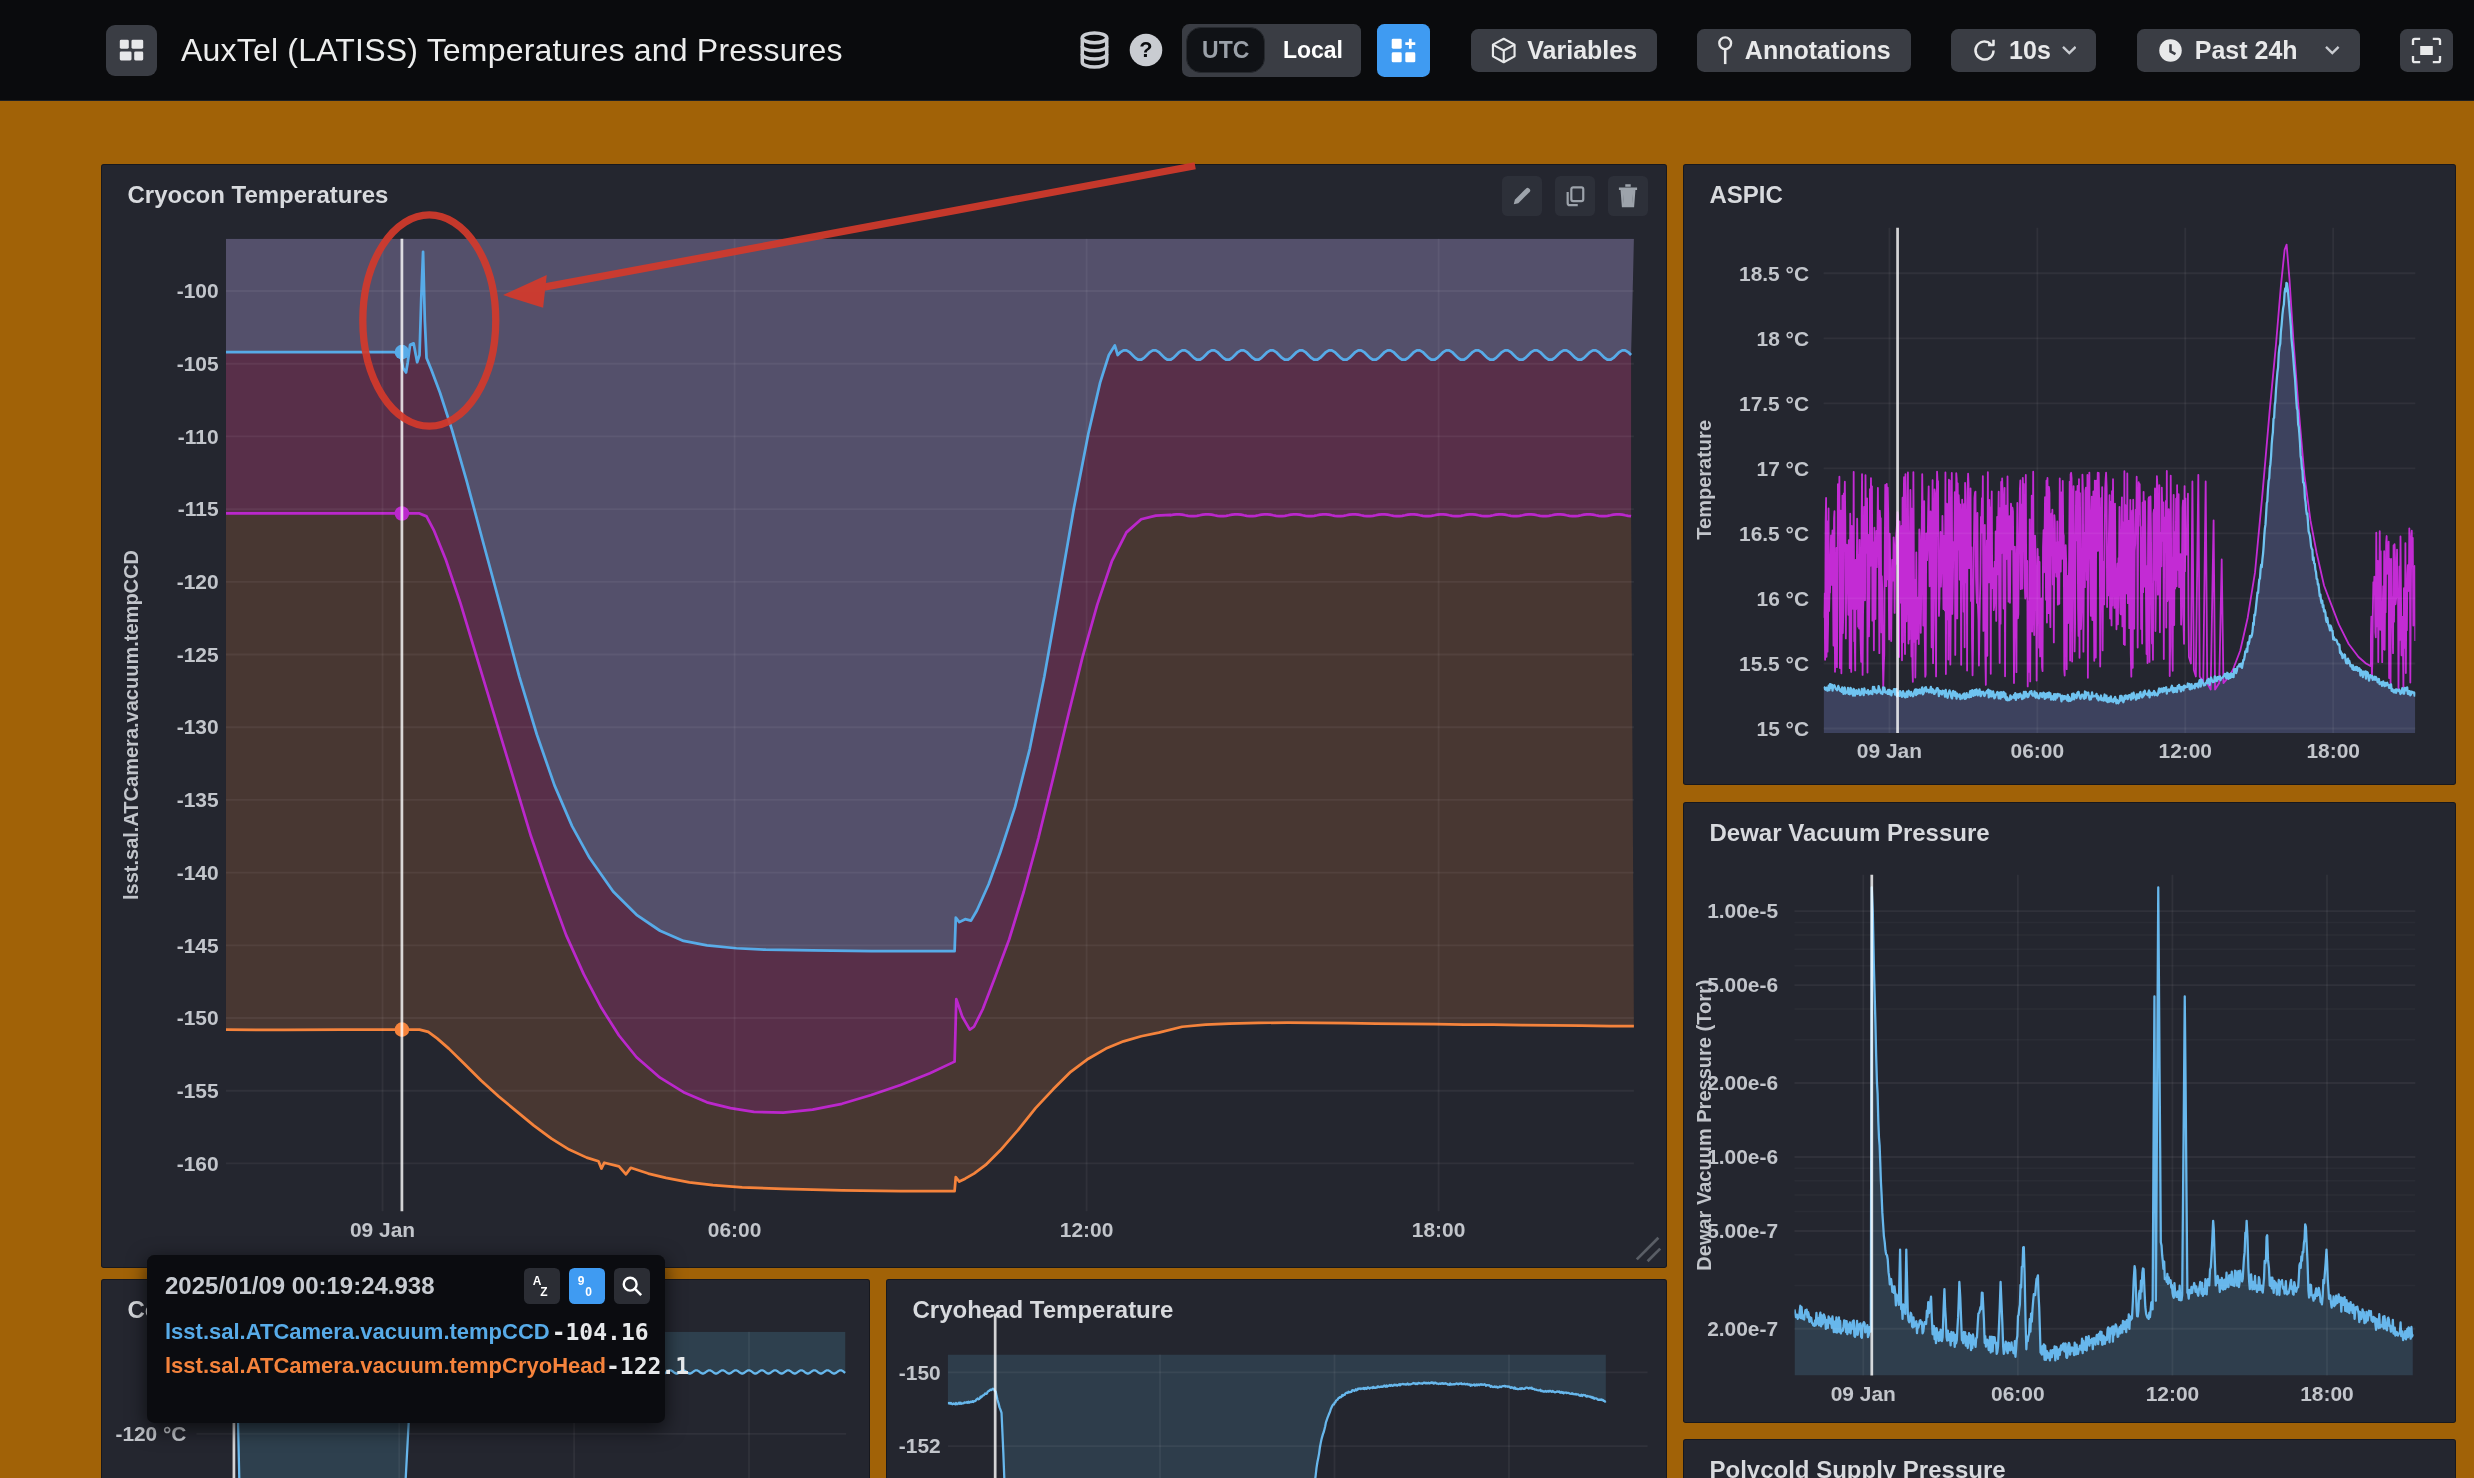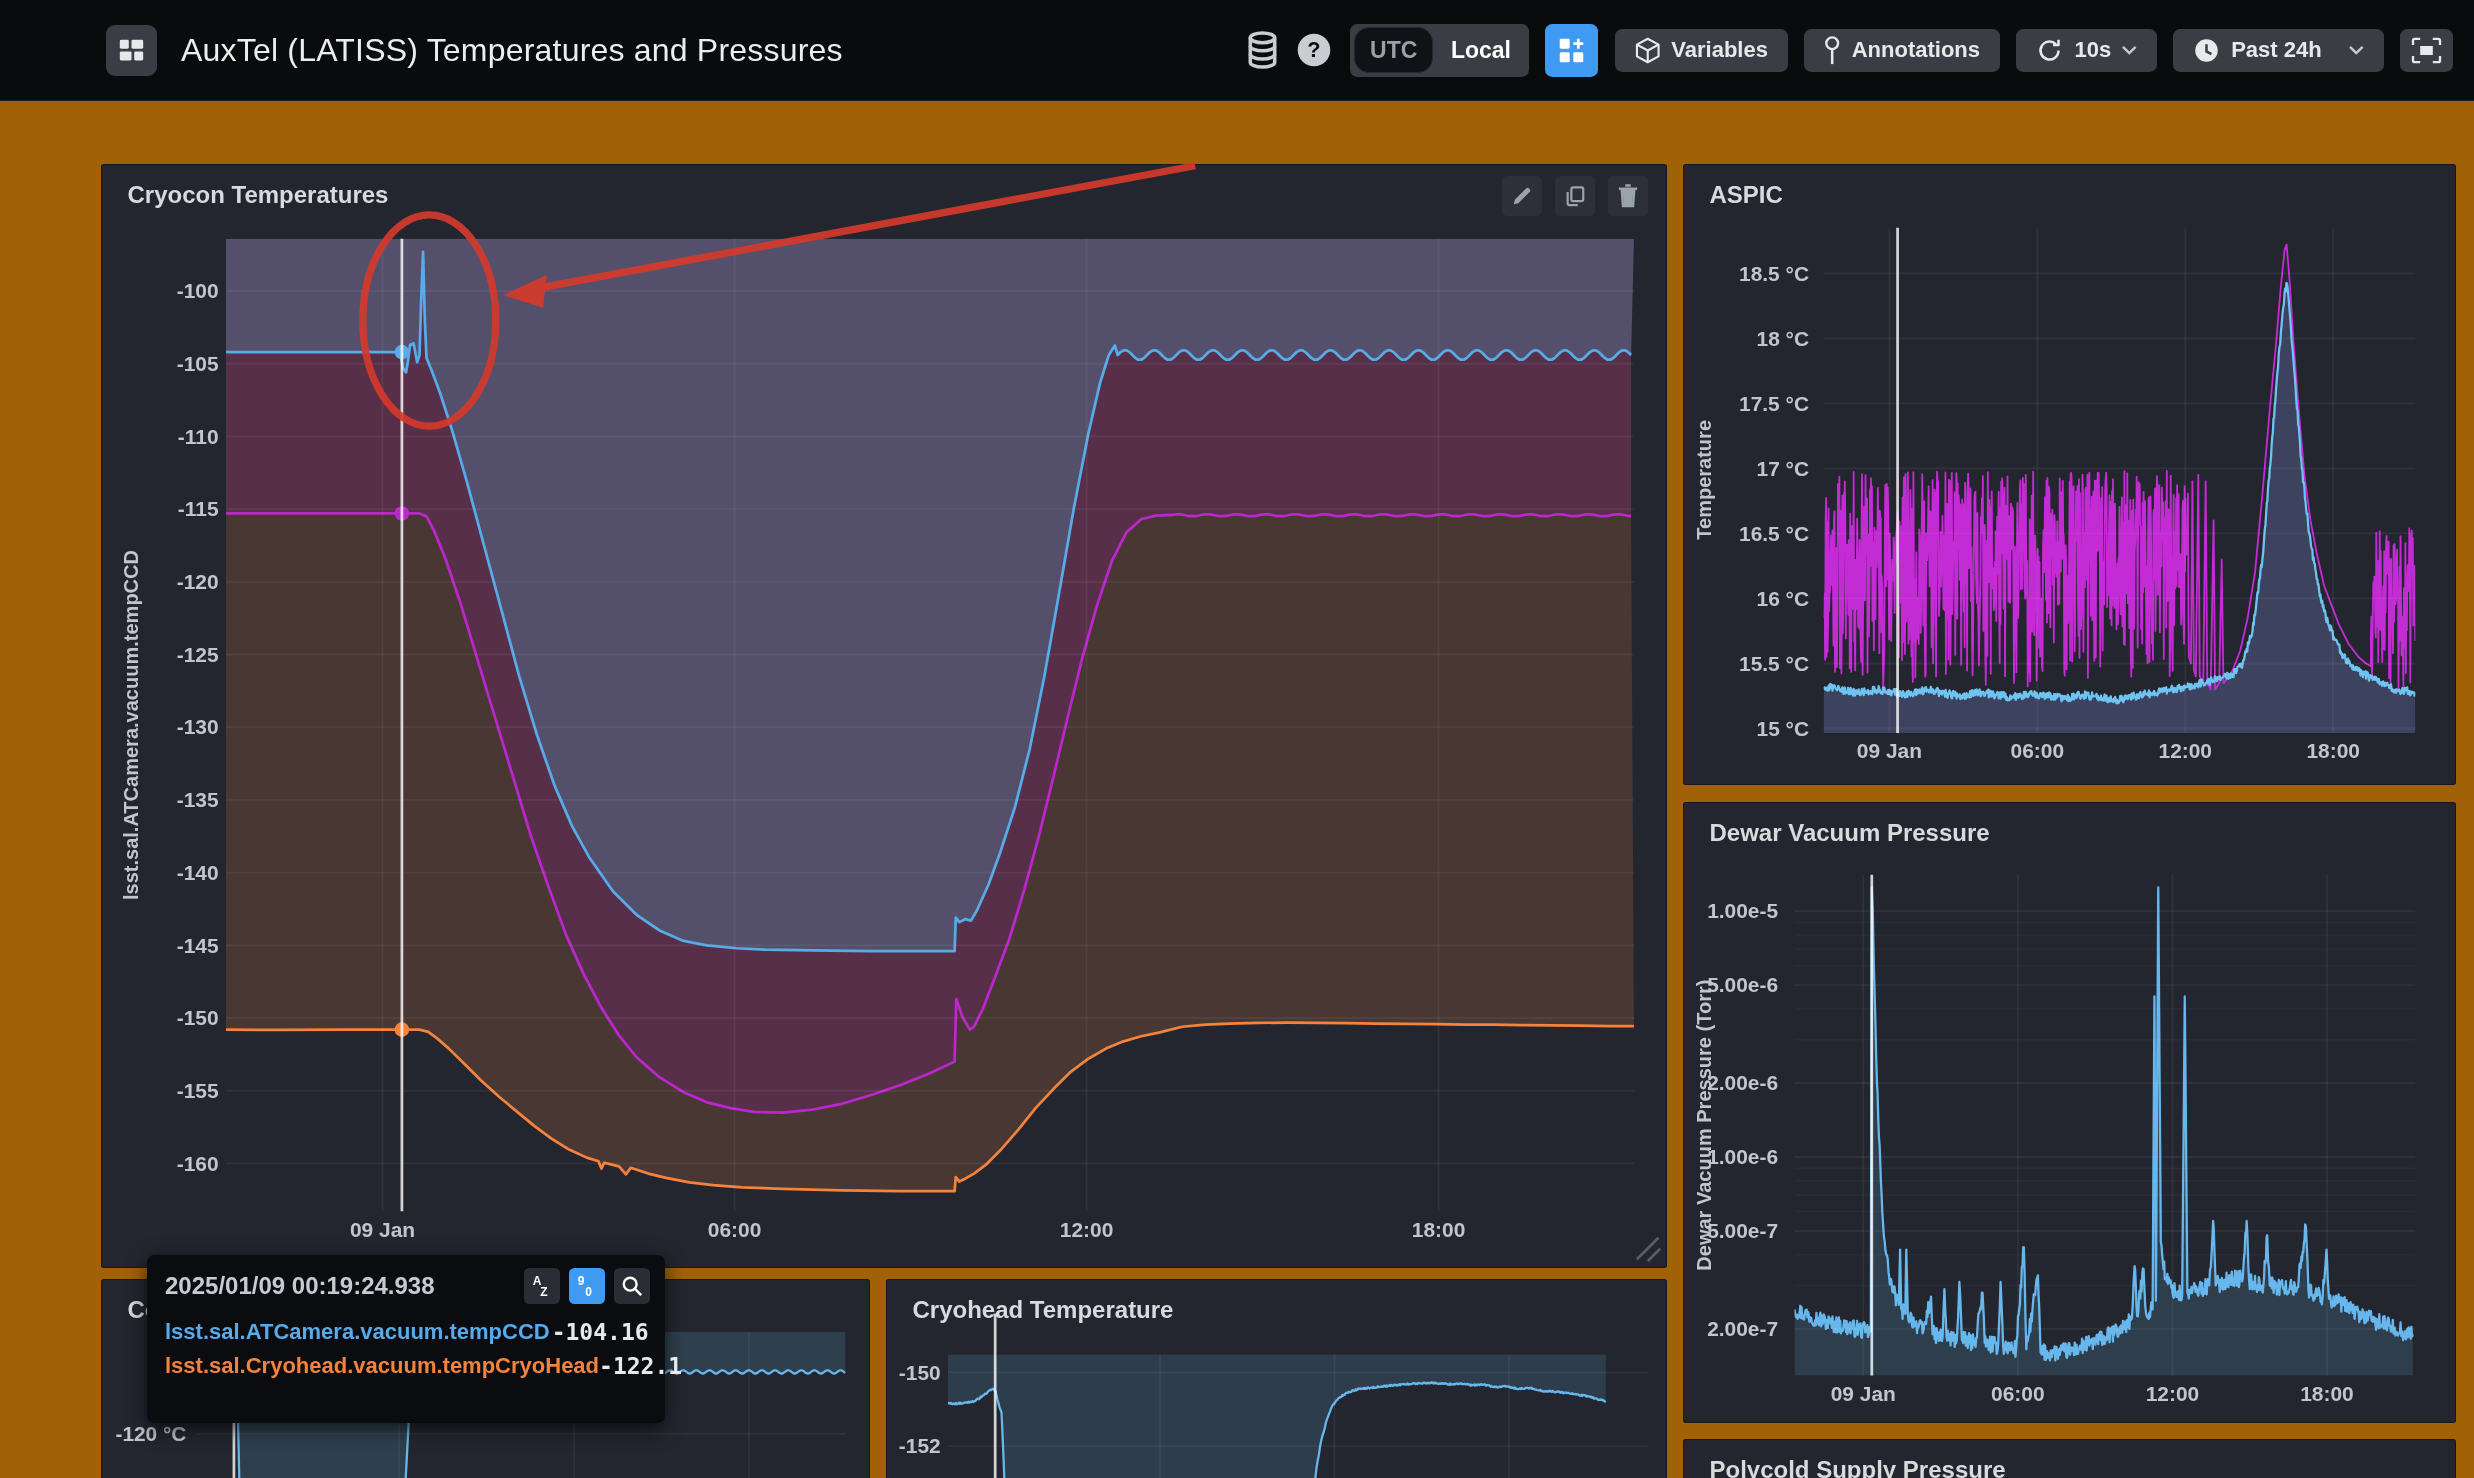--- a/index.html
+++ b/index.html
@@ -6,22 +6,22 @@
   #screen{position:relative;width:2475px;height:1478px;overflow:hidden;background:#a16207;
     font-family:"Liberation Sans",sans-serif;-webkit-font-smoothing:antialiased;}
   
   #nav{position:absolute;left:0;top:0;width:2475px;height:100px;background:#0a0b0d;border-bottom:0.9px solid #1e2024;
     display:flex;align-items:center;}
   .nav-left{display:flex;align-items:center;gap:24px;padding-left:106px;}
   .grid-btn{width:51px;height:51px;border-radius:9px;background:#3a3d44;display:flex;align-items:center;justify-content:center;}
   #nav h1{font-size:32px;font-weight:400;color:#eceded;margin:0;letter-spacing:0.2px;}
   .nav-right{position:absolute;right:22px;top:0;height:100px;display:flex;align-items:center;gap:16.4px;}
   .icon-plain{color:#c9ccd1;display:flex;align-items:center;}
-  .btn{height:43px;border-radius:7.3px;background:#3a3d44;color:#e8e9ea;font-size:22px;font-weight:700;
-    display:flex;align-items:center;gap:11px;padding:0 20px;cursor:pointer;}
+  .btn{height:43px;border-radius:7.3px;background:#3a3d44;color:#e8e9ea;font-size:25px;font-weight:700;
+    display:flex;align-items:center;gap:11px;padding:0 20px;cursor:pointer;margin-left:24px;}
   .seg{height:53px;border-radius:7.3px;background:#3a3d44;display:flex;align-items:center;padding:0;overflow:hidden;}
   .seg .utc{height:44px;margin:4.6px 0 4.6px 4.6px;border-radius:15px;background:#101216;border:0.9px solid #26292e;
     color:#9aa0a8;font-size:23px;font-weight:700;display:flex;align-items:center;padding:0 14.6px;}
   .seg .local{color:#fff;font-size:23px;font-weight:700;padding:0 18px;}
   .blue-btn{width:53px;height:53px;border-radius:7.3px;background:#3f9bf2;display:flex;align-items:center;justify-content:center;}
   
   .panel{position:absolute;background:#24262f;border:0.9px solid rgba(0,0,0,.35);border-radius:2.7px;}
   .p-title{position:absolute;left:25.5px;top:16.4px;font-size:24px;font-weight:700;color:#d8dade;white-space:nowrap;}
   .p-actions{position:absolute;right:18px;top:11px;display:flex;gap:12.8px;}
   .p-actions .act{width:40px;height:40px;border-radius:5.5px;background:#2d3039;display:flex;align-items:center;justify-content:center;color:#9da3ab;}
@@ -410,21 +410,21 @@
             <path d="M15.5 15.5 22 22" stroke="#fff" stroke-width="2.8"></path>
           </svg>
       </span>
     </div>
     <div class="tt-rows">
       <div class="tt-row">
         <span class="tt-name" id="ttn0" style="color: rgb(87, 171, 232);">lsst.sal.ATCamera.vacuum.tempCCD</span>
         <span class="tt-val">-104.16</span>
       </div>
       <div class="tt-row">
-        <span class="tt-name" id="ttn2" style="color: rgb(245, 131, 60);">lsst.sal.Cryohead.vacuum.tempCryoHead</span>
+        <span class="tt-name" id="ttn2" style="color: rgb(245, 131, 60);">lsst.sal.ATCamera.vacuum.tempCryoHead</span>
         <span class="tt-val">-122.1</span>
       </div>
     </div>
   </div>
 
   <svg id="red-overlay" width="2475" height="1478" viewBox="0 0 2717 1623">
     <ellipse cx="471" cy="352" rx="73" ry="116" fill="none" stroke="#d43a2b" stroke-width="8" opacity="0.92"></ellipse>
     <g opacity="0.92">
       <path d="M1312 182 L588 317" stroke="#d43a2b" stroke-width="8" fill="none"></path>
       <path d="M552 324 L600 302 L596 338 Z" fill="#d43a2b"></path>

